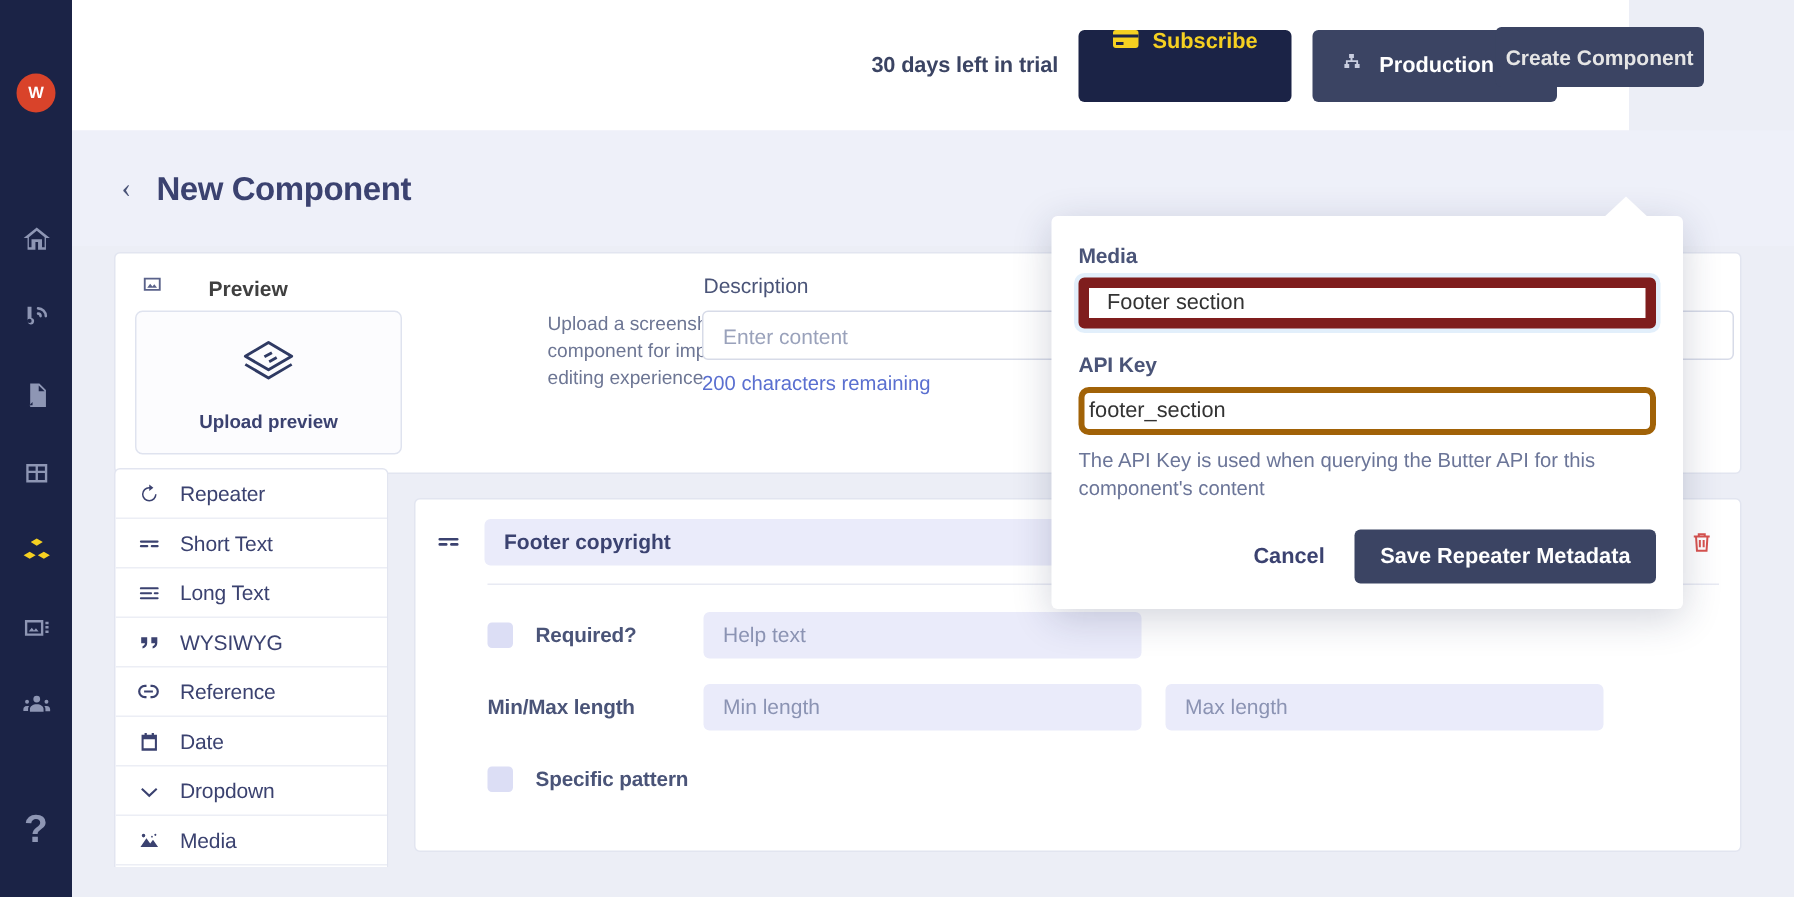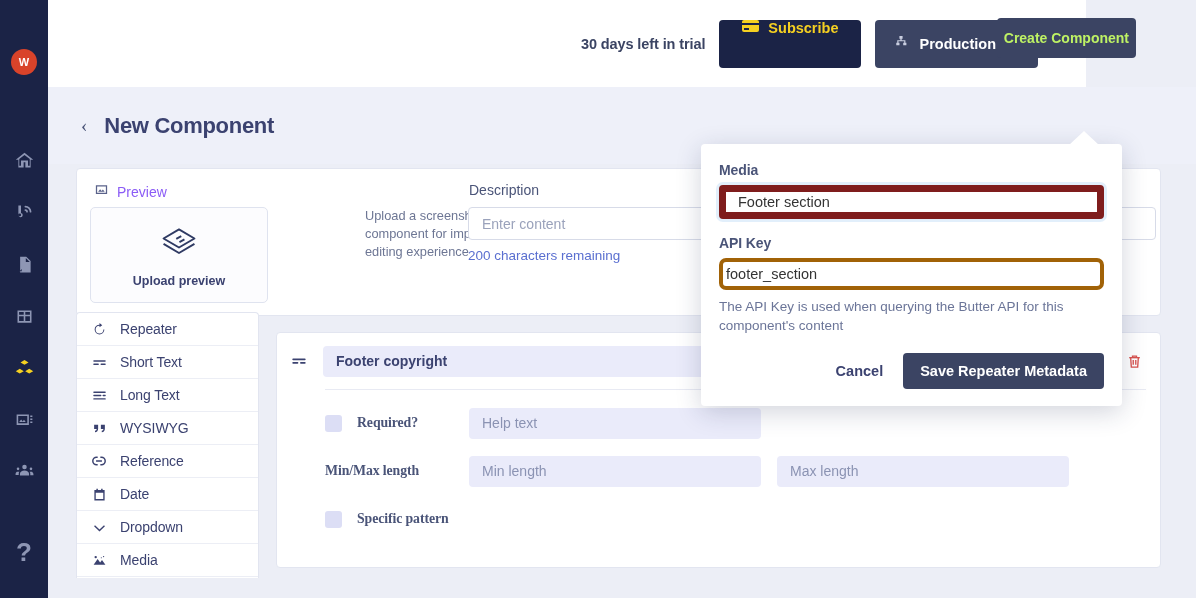--- a/index.html
+++ b/index.html
@@ -90,37 +90,37 @@
     margin-left: 33px; color: #4a5478; font-size: 19px;
     cursor: pointer; line-height: 1; font-family: "Liberation Serif", serif;
   }
   #page-title {
     margin-left: 17px; font-size: 22px; font-weight: bold;
     color: #3b4270; letter-spacing: -0.3px;
   }
   #create-component-btn {
     position: absolute; right: 60px; top: 18px;
     height: 40px; background: #3b4463; border-radius: 4px;
-    color: #bef264; font-size: 14px; font-weight: bold;
+    color: #e5e5e5; font-size: 14px; font-weight: bold;
     display: flex; align-items: center; padding: 0 7px;
     cursor: pointer; border: none; z-index: 5;
   }
 
   
   #top-card {
     position: absolute; left: 76px; top: 168px;
     width: 1085px; height: 148px;
     background: #fff; border-radius: 4px;
     border: 1px solid #e2e5f0;
   }
   #preview-head {
     display: flex; align-items: center; gap: 8px;
     margin: 13px 0 0 17px;
   }
-  #preview-head .label { font-size: 14px; color: #8b5cf6; font-weight: normal; }
+  #preview-head .label { font-size: 14px; color: #404040; font-weight: bold; margin-left: 22px; }
   #preview-box {
     position: absolute; left: 13px; top: 38px;
     width: 178px; height: 96px;
     border: 1px solid #dfe3ef; border-radius: 5px;
     background: #fcfcfe;
     display: flex; flex-direction: column;
     align-items: center; justify-content: center; gap: 7px;
     cursor: pointer;
   }
   #preview-box .caption {
@@ -219,21 +219,20 @@
   .prop-left {
     width: 144px; display: flex; align-items: center; gap: 15px;
   }
   .checkbox {
     width: 17px; height: 17px; border-radius: 3px;
     background: #dcdef5; flex: none; cursor: pointer;
   }
   .prop-label {
     font-size: 13.8px; font-weight: bold; color: #4a5478;
     letter-spacing: -0.1px;
-    font-family: Liberation Serif, serif;
   }
   .prop-input {
     width: 292px; height: 31px; border: none; border-radius: 4px;
     background: #eaebfa; font-size: 14px; color: #3b4270;
     padding: 0 13px; outline: none; margin-right: 16px;
     font-family: "Liberation Sans", sans-serif;
   }
   .prop-input::placeholder { color: #8b93b3; }
   .ghost-slot { width: 292px; height: 31px; }
 

